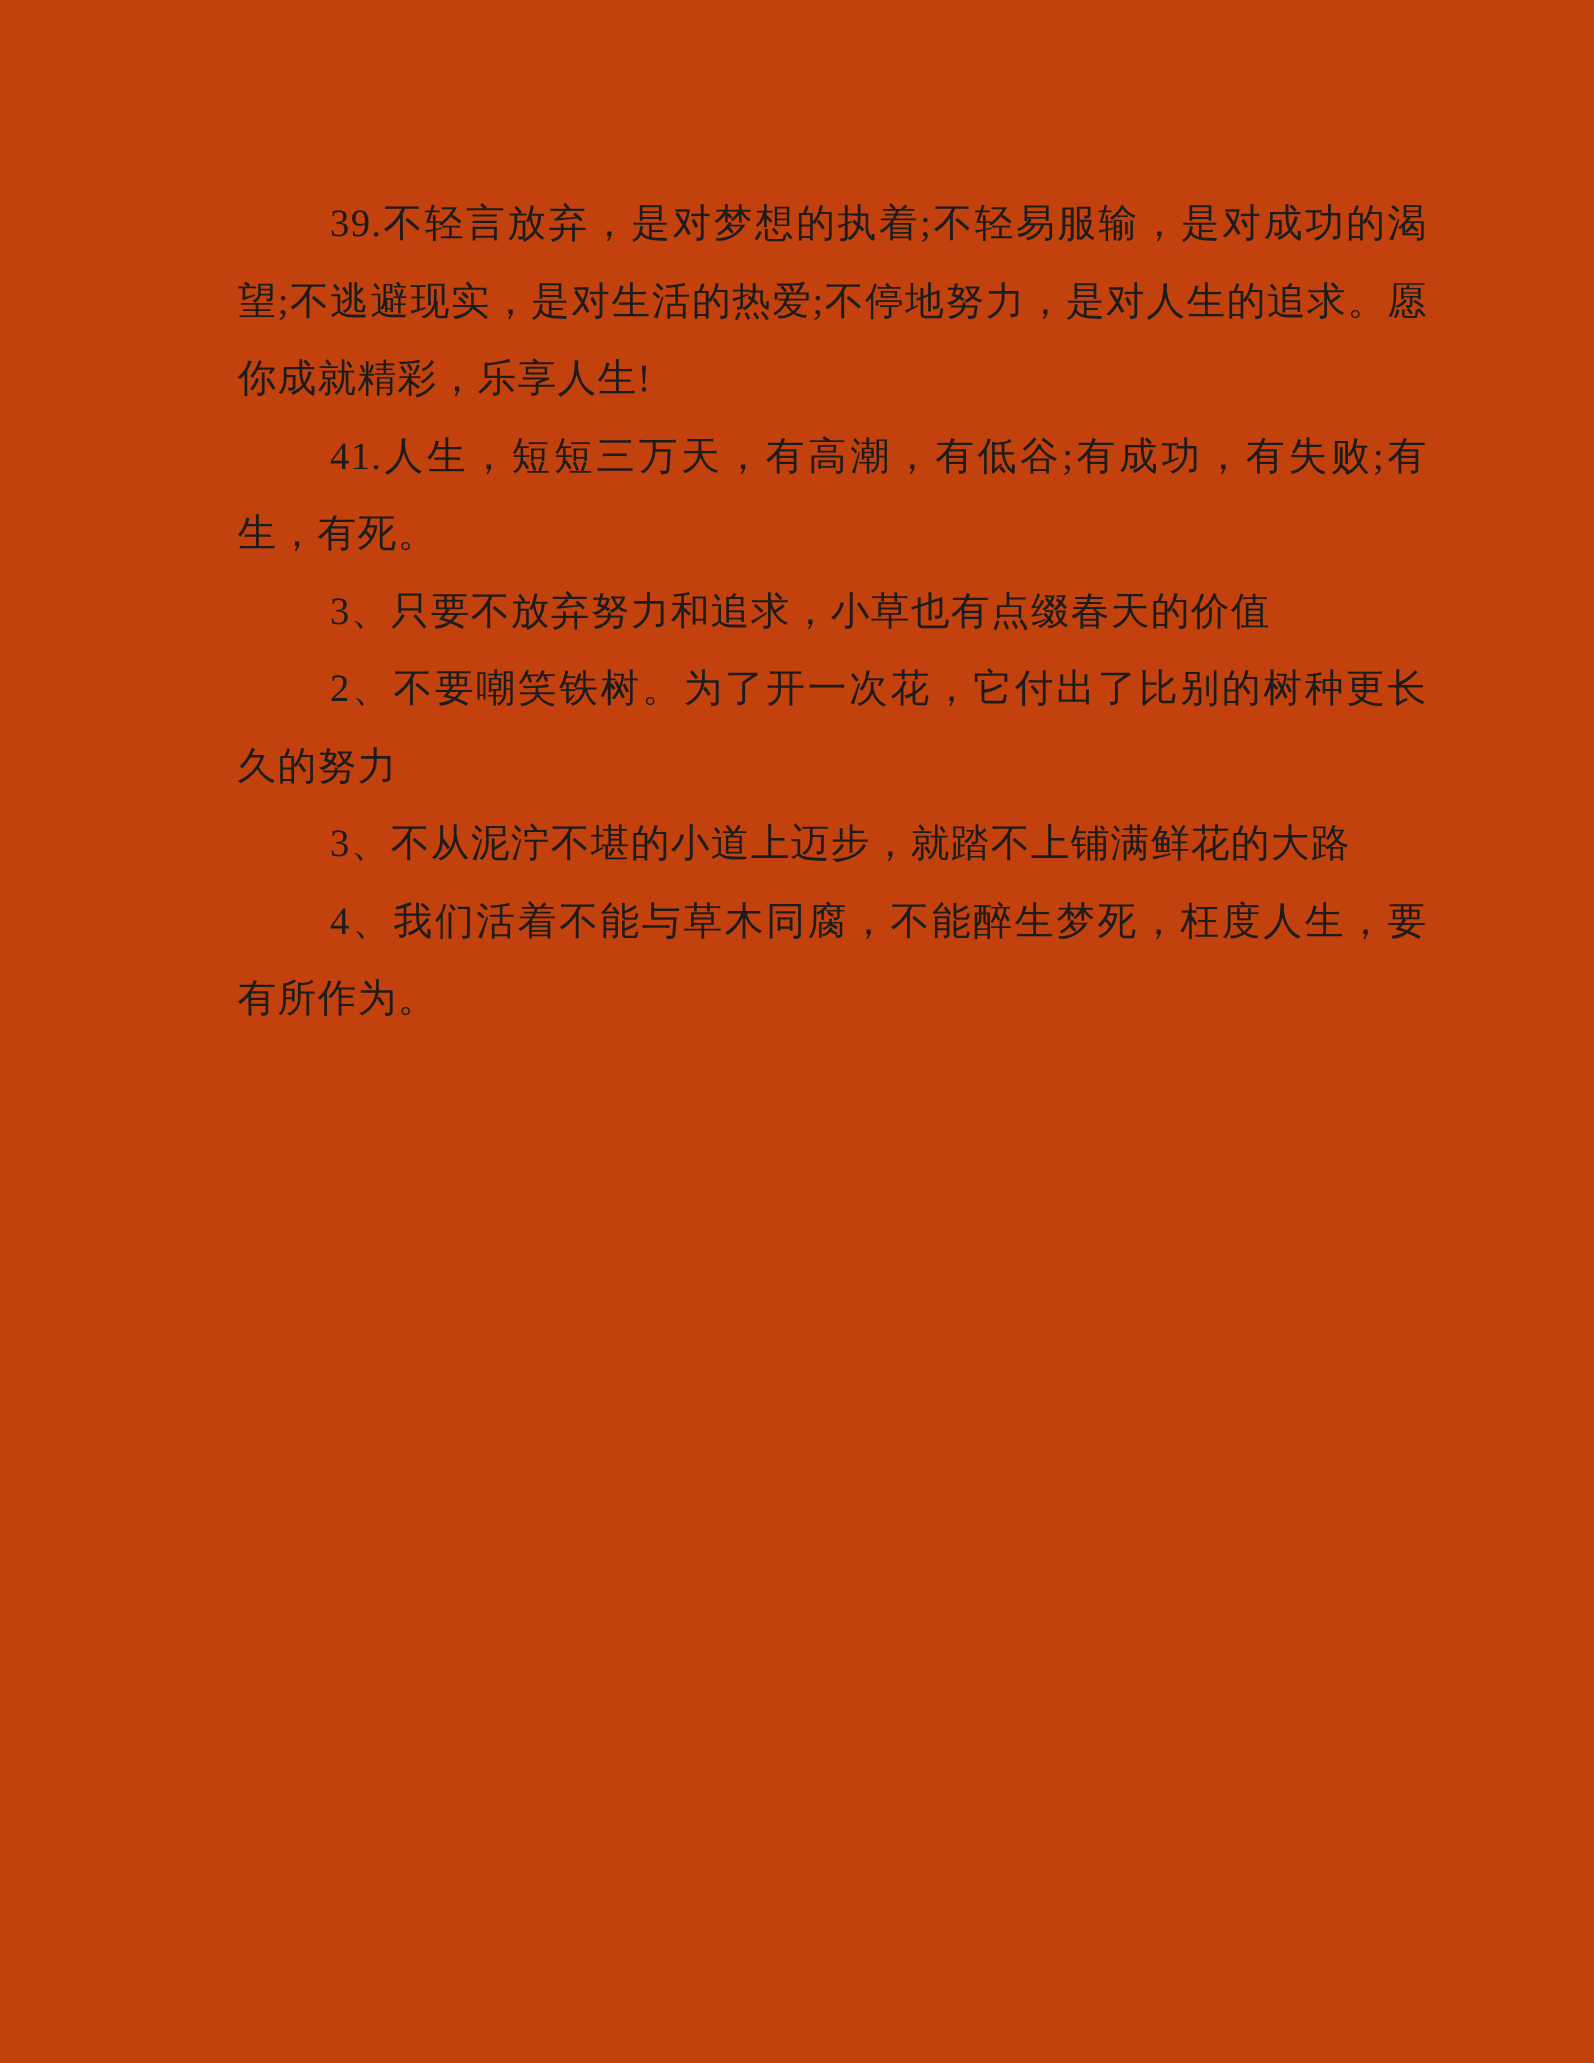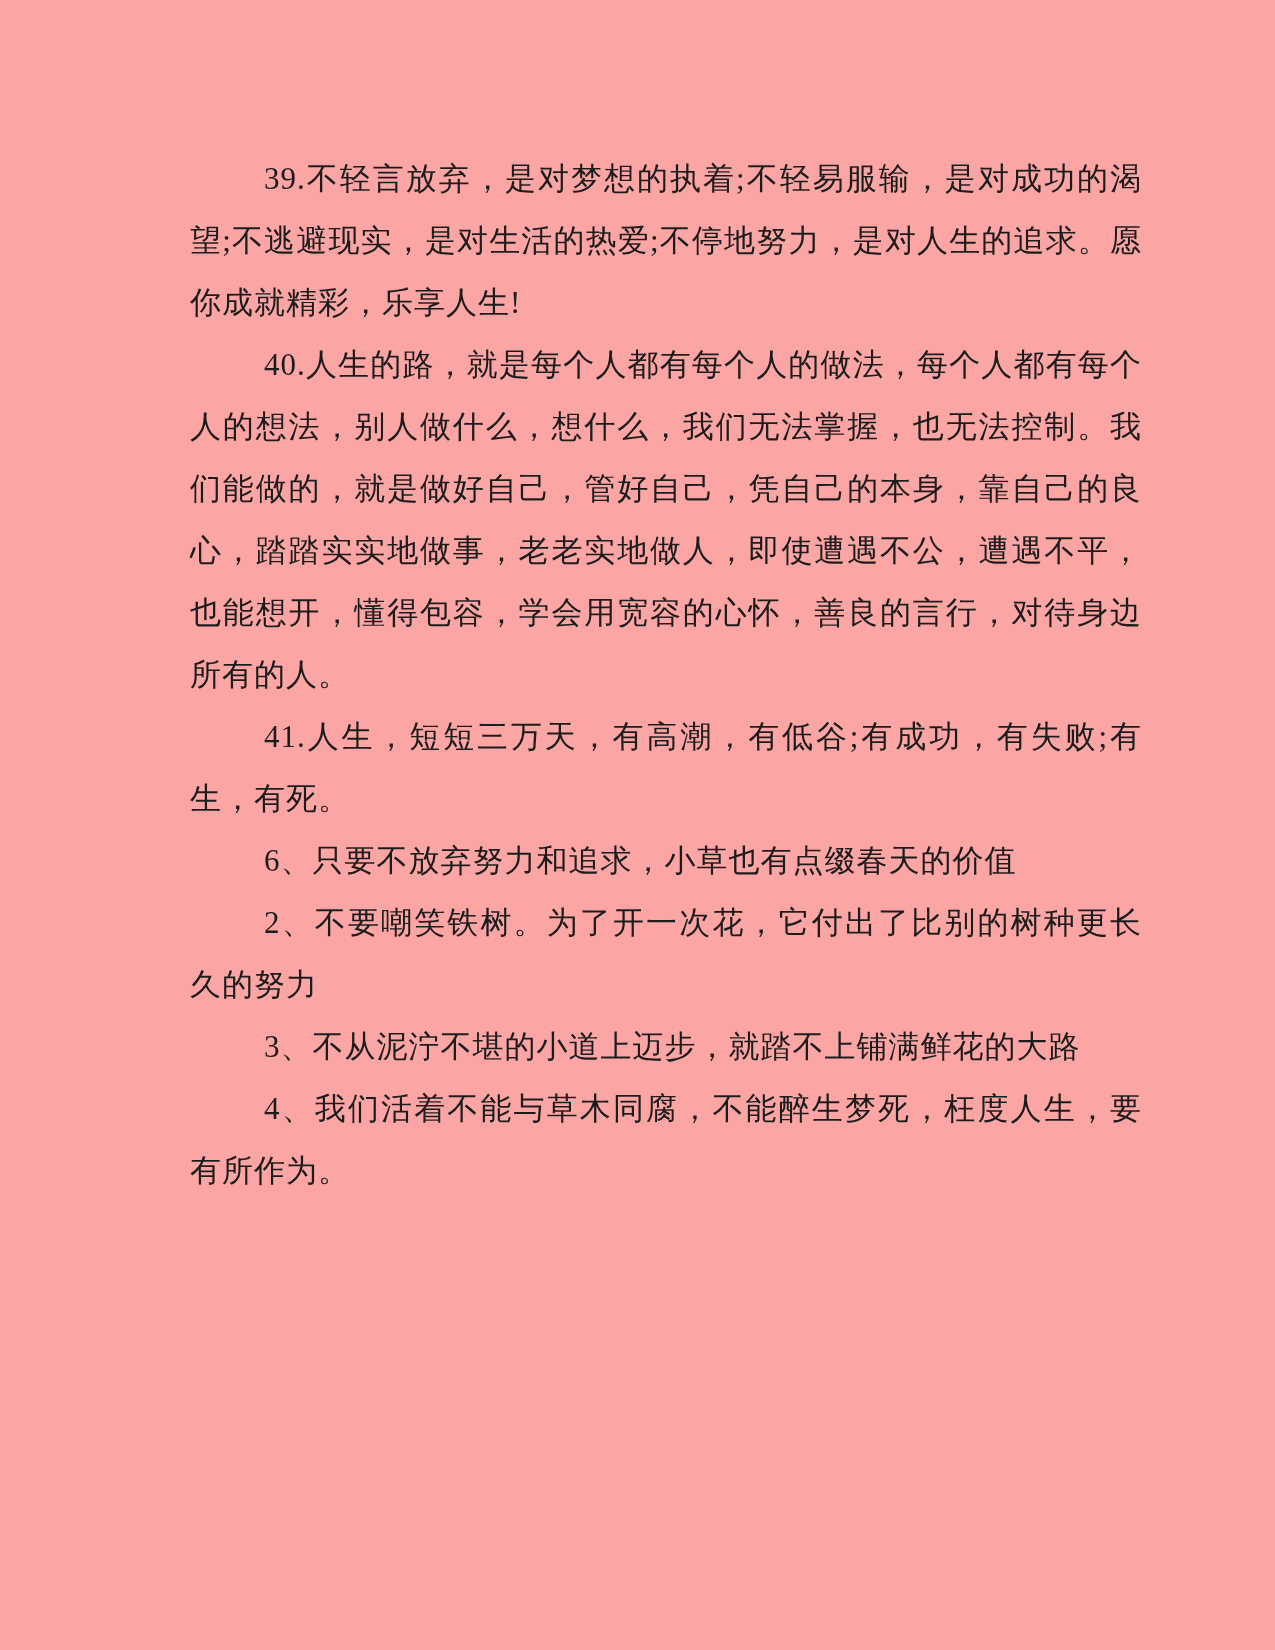--- a/index.html
+++ b/index.html
@@ -5,21 +5,21 @@
   html, body {
     margin: 0;
     padding: 0;
     background: #ffffff;
   }
   .page {
     position: relative;
     width: 1275px;
     height: 1650px;
     margin: 0 auto;
-    background: #fca5a5;
+    background: #c2410c;
     overflow: hidden;
     box-sizing: border-box;
   }
   .content {
     position: absolute;
     top: 148px;
     left: 190px;
     width: 952px;
     color: #1c1c1c;
   }
@@ -34,20 +34,19 @@
     text-indent: 74px;
     word-break: break-all;
   }
 </style>
 </head>
 <body>
 
 <div class="page">
   <div class="content">
     <p class="para">39.不轻言放弃，是对梦想的执着;不轻易服输，是对成功的渴望;不逃避现实，是对生活的热爱;不停地努力，是对人生的追求。愿你成就精彩，乐享人生!</p>
-    <p class="para">40.人生的路，就是每个人都有每个人的做法，每个人都有每个人的想法，别人做什么，想什么，我们无法掌握，也无法控制。我们能做的，就是做好自己，管好自己，凭自己的本身，靠自己的良心，踏踏实实地做事，老老实地做人，即使遭遇不公，遭遇不平，也能想开，懂得包容，学会用宽容的心怀，善良的言行，对待身边所有的人。</p>
     <p class="para">41.人生，短短三万天，有高潮，有低谷;有成功，有失败;有生，有死。</p>
-    <p class="para">6、只要不放弃努力和追求，小草也有点缀春天的价值</p>
+    <p class="para">3、只要不放弃努力和追求，小草也有点缀春天的价值</p>
     <p class="para">2、不要嘲笑铁树。为了开一次花，它付出了比别的树种更长久的努力</p>
     <p class="para">3、不从泥泞不堪的小道上迈步，就踏不上铺满鲜花的大路</p>
     <p class="para">4、我们活着不能与草木同腐，不能醉生梦死，枉度人生，要有所作为。</p>
   </div>
 </div>
 
 </body></html>

